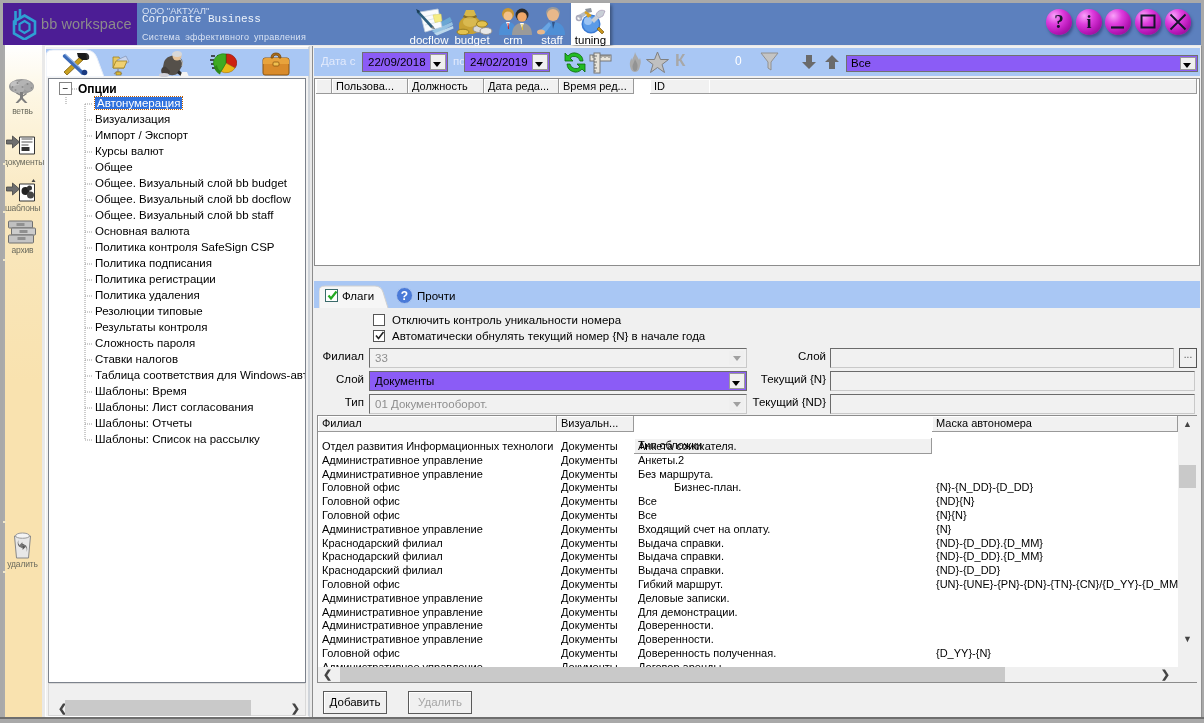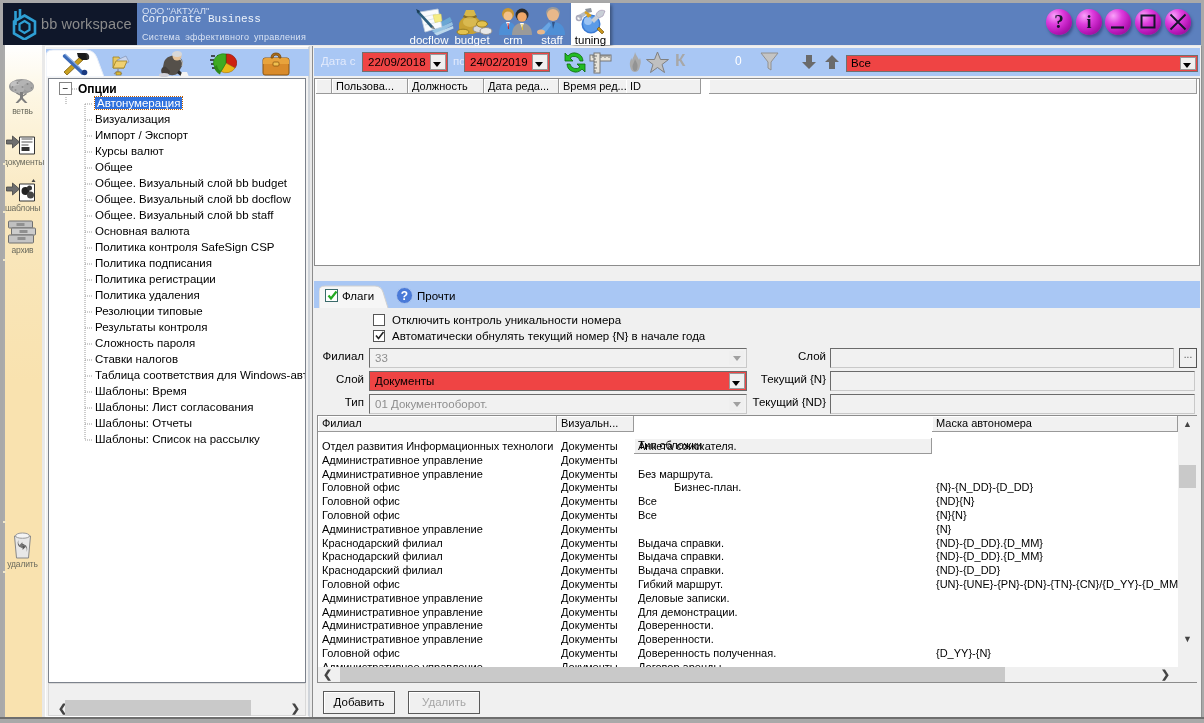--- a/index.html
+++ b/index.html
@@ -3,21 +3,21 @@
 <style>
 * { margin:0; padding:0; box-sizing:border-box; }
 html,body { width:1204px; height:723px; overflow:hidden; }
 body { font-family:"Liberation Sans", sans-serif; font-size:11px; background:#a9a9a9; position:relative; }
 .abs { position:absolute; }
 
 #app { position:absolute; left:3px; top:3px; width:1198px; height:714px; background:#e9e9e9; }
 #botline { position:absolute; left:0; top:717px; width:1204px; height:2px; background:#6e6e6e; }
 
 #header { position:absolute; left:0; top:0; width:1198px; height:42px; background:#5c80be; }
-#logobox { position:absolute; left:0; top:0; width:134px; height:42px; background:#0f172a; }
+#logobox { position:absolute; left:0; top:0; width:134px; height:42px; background:#4c1d95; }
 #logotext { position:absolute; left:38px; top:13px; font-size:14.5px; color:#8b8b8b; letter-spacing:0.1px; white-space:nowrap; }
 .htxt { position:absolute; left:139px; color:#d7e1f3; }
 #ht1 { top:2px; font-size:9.5px; }
 #ht2 { top:10px; font-size:11px; color:#eef3fb;font-family:Liberation Mono, monospace; }
 #ht3 { top:29px; font-size:9px; letter-spacing:0.3px; word-spacing:2px; }
 .modlbl { position:absolute; color:#fff; font-size:11.5px; text-align:center; top:31px; }
 #tuningtab { position:absolute; left:568px; top:0; width:39px; height:42px; background:#fff; box-shadow:2px 2px 3px rgba(0,0,0,0.35); }
 
 .rbtn { position:absolute; top:6px; width:26px; height:26px; border-radius:50%;
   background:radial-gradient(circle at 32% 26%, #f9a2f9 0%, #dd3ddd 33%, #b716b7 64%, #7c097c 100%);
@@ -32,21 +32,21 @@
 
 #lpanel { position:absolute; left:42px; top:43px; width:265px; height:671px; background:#f2f2f2; border:1px solid #fff; border-right:2px solid #cfd4da;}
 #ltabs { position:absolute; left:0; top:0; width:263px; height:31px; }
 #treebox { position:absolute; left:2px; top:31px; width:258px; height:605px; background:#fff; border:1px solid #7c828c; overflow:hidden; }
 .trow { position:absolute; left:0; white-space:nowrap; font-size:11.5px; color:#000; }
 #treesel { background:#2f71dd; color:#fff; outline:1px dotted #c05e00; padding:0 2px; }
 #lscroll { position:absolute; left:2px; top:636px; width:258px; height:33px; background:#f0f0f0; border:1px solid #d8d8d8; }
 
 #rpanel { position:absolute; left:309px; top:43px; width:890px; height:671px; background:#f0f0f0; border-left:1px solid #8c8c8c; border-right:1px solid #909090; }
 #rtoolbar { position:absolute; left:1px; top:2px; width:886px; height:28px; background:#a9c7f4; }
-.combo { position:absolute; background:#ef4444; border:1px solid #707070; }
+.combo { position:absolute; background:#8b5cf6; border:1px solid #707070; }
 .combo .btn { position:absolute; right:1px; top:1px; bottom:1px; width:16px; background:#f0f0f0; border:1px solid #9a9a9a; }
 .carow { position:absolute; right:4px; top:7px; width:0; height:0; border:4px solid transparent; border-top:5px solid #000; }
 
 #utable { position:absolute; left:1px; top:32px; width:886px; height:188px; background:#fff; border:1px solid #8c8c8c; }
 .hcell { position:absolute; top:0; height:15px; background:#f1f1f1; border-right:1px solid #999; border-bottom:1px solid #999; box-shadow:inset 1px 1px 0 #fff; font-size:11px; padding:1px 0 0 4px; white-space:nowrap; overflow:hidden; }
 
 #fbar { position:absolute; left:1px; top:235px; width:886px; height:27px; background:#a9c7f4; }
 #gpanel { position:absolute; left:1px; top:262px; width:887px; height:409px; background:#f0f0f0; }
 .cb { position:absolute; width:13px; height:13px; background:#fff; border:1px solid #555; }
 .flbl { position:absolute; font-size:11.5px; color:#000; white-space:nowrap; }
@@ -54,21 +54,21 @@
 
 #dtable { position:absolute; left:3px; top:107px; width:880px; height:268px; background:#fff; border:1px solid #8c8c8c; }
 .dhc { position:absolute; top:0; height:16px; background:#f1f1f1; border-right:1px solid #999; border-bottom:1px solid #999; box-shadow:inset 1px 1px 0 #fff; font-size:11px; padding:1px 0 0 4px; white-space:nowrap; overflow:hidden;}
 .drow { position:absolute; height:14px; line-height:14px; font-size:11px; white-space:nowrap; overflow:hidden; }
 .dc { position:absolute; top:0; overflow:hidden; white-space:nowrap; }
 
 .sb { background:#f0f0f0; position:absolute; }
 .thumb { background:#c9c9c9; position:absolute; }
 .sarrow { position:absolute; font-size:11px; color:#444; font-weight:bold; }
 
-.pbtn { position:absolute; width:72px; height:23px; background:#f0f0f0; border:1px solid #5a5a5a; box-shadow:inset 1px 1px 0 #fff; font-size:11.5px; text-align:center; padding-top:4px; }
+.pbtn { position:absolute; width:64px; height:23px; background:#f0f0f0; border:1px solid #5a5a5a; box-shadow:inset 1px 1px 0 #fff; font-size:11.5px; text-align:center; padding-top:4px; }
 </style></head>
 <body>
 <div id="botline"></div>
 <div id="app">
 
   <div id="header">
     <div id="logobox">
       <svg class="abs" style="left:7px;top:6px" width="29" height="31" viewBox="0 0 29 31">
         <path d="M14.5 6.5 L25 12.5 V24.5 L14.5 30.5 L4 24.5 V12.5 Z" fill="none" stroke="#2e9fd4" stroke-width="2.6"></path>
         <path d="M14.5 12 L19.5 15 V21 L14.5 24 L9.5 21 V15 Z" fill="none" stroke="#2e9fd4" stroke-width="2.2"></path>
@@ -401,21 +401,21 @@
             <span class="carow" style="top:5px"></span>
           </span>
         </div>
     </div>
     <div id="utable">
       <div class="hcell" style="left:1px;width:16px;"></div>
       <div class="hcell" style="left:17px;width:76px;">Пользова...</div>
       <div class="hcell" style="left:93px;width:76px;">Должность</div>
       <div class="hcell" style="left:169px;width:75px;">Дата реда...</div>
       <div class="hcell" style="left:244px;width:75px;">Время ред...</div>
-      <div class="hcell" style="left:311px;width:75px;">ID</div>
+      <div class="hcell" style="left:335px;width:75px;">ID</div>
       <div class="hcell" style="left:394px;width:488px;"></div>
     </div>
     <div id="fbar">
 
       <svg class="abs" style="left:5px;top:4px" width="75" height="23" viewBox="0 0 75 23">
         <path d="M0 23 L0 6 Q0 1 6 1 L56 1 Q62 1 64 7 L69 23 Z" fill="#f6f6f6"></path>
         <path d="M0 23 L0 6 Q0 1 6 1 L56 1 Q62 1 64 7 L69 23" fill="none" stroke="#d0d0d0" stroke-width="1"></path>
       </svg>
       <div class="abs" style="left:11px;top:8px;width:13px;height:13px;background:#fff;border:1px solid #3a6a6a;"></div>
       <svg class="abs" style="left:12px;top:8px" width="13" height="13" viewBox="0 0 13 13">
@@ -472,20 +472,21 @@
       <div class="dhc" style="left:614px;width:246px;">Маска автономера</div>
       <div class="drow" style="left:0;top:23.0px;width:860px;height:14px;">
             <span class="dc" style="left:4px;width:232px;">Отдел развития Информационных технологий</span>
             <span class="dc" style="left:243px;width:72px;">Документы</span>
             <span class="dc" style="left:320px;width:292px;">Анкета соискателя.</span>
             <span class="dc" style="left:618px;width:242px;"></span>
           </div>
       <div class="drow" style="left:0;top:36.8px;width:860px;height:14px;">
             <span class="dc" style="left:4px;width:232px;">Административное управление</span>
             <span class="dc" style="left:243px;width:72px;">Документы</span>
+            <span class="dc" style="left:320px;width:292px;">Анкеты.2</span>
             <span class="dc" style="left:618px;width:242px;"></span>
           </div>
       <div class="drow" style="left:0;top:50.6px;width:860px;height:14px;">
             <span class="dc" style="left:4px;width:232px;">Административное управление</span>
             <span class="dc" style="left:243px;width:72px;">Документы</span>
             <span class="dc" style="left:320px;width:292px;">Без маршрута.</span>
             <span class="dc" style="left:618px;width:242px;"></span>
           </div>
       <div class="drow" style="left:0;top:64.4px;width:860px;height:14px;">
             <span class="dc" style="left:4px;width:232px;">Головной офис</span>
@@ -501,20 +502,21 @@
           </div>
       <div class="drow" style="left:0;top:92.0px;width:860px;height:14px;">
             <span class="dc" style="left:4px;width:232px;">Головной офис</span>
             <span class="dc" style="left:243px;width:72px;">Документы</span>
             <span class="dc" style="left:320px;width:292px;">Все</span>
             <span class="dc" style="left:618px;width:242px;">{N}{N}</span>
           </div>
       <div class="drow" style="left:0;top:105.8px;width:860px;height:14px;">
             <span class="dc" style="left:4px;width:232px;">Административное управление</span>
             <span class="dc" style="left:243px;width:72px;">Документы</span>
+            <span class="dc" style="left:320px;width:292px;">Входящий счет на оплату.</span>
             <span class="dc" style="left:618px;width:242px;">{N}</span>
           </div>
       <div class="drow" style="left:0;top:119.6px;width:860px;height:14px;">
             <span class="dc" style="left:4px;width:232px;">Краснодарский филиал</span>
             <span class="dc" style="left:243px;width:72px;">Документы</span>
             <span class="dc" style="left:320px;width:292px;">Выдача справки.</span>
             <span class="dc" style="left:618px;width:242px;">{ND}-{D_DD}.{D_MM}</span>
           </div>
       <div class="drow" style="left:0;top:133.4px;width:860px;height:14px;">
             <span class="dc" style="left:4px;width:232px;">Краснодарский филиал</span>

